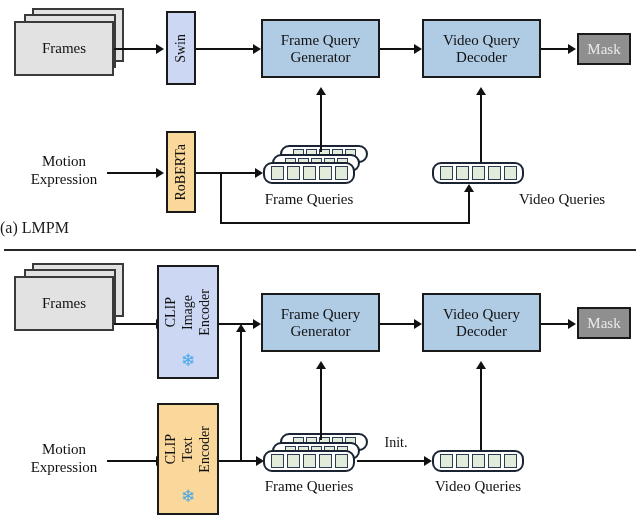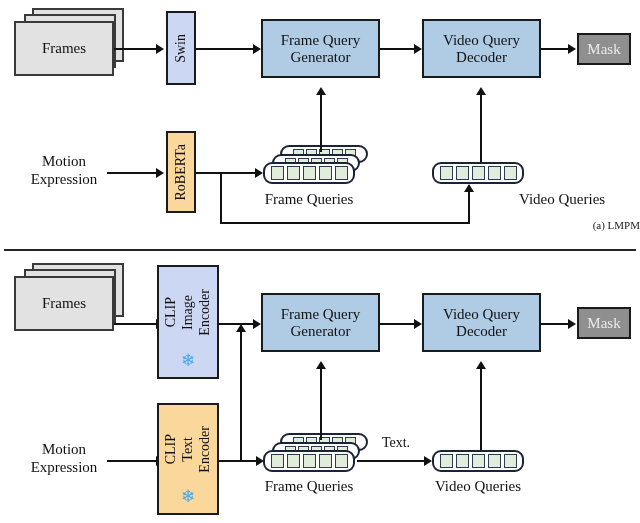--- a/index.html
+++ b/index.html
@@ -20,21 +20,21 @@
   .vert-inner{display:flex;flex-direction:row;gap:1px;align-items:center;justify-content:center;}
   .vcol{writing-mode:vertical-rl;text-orientation:mixed;transform:rotate(180deg);font-size:14px;white-space:nowrap;}
 
   .blue-light{background:#ccd8f3;}
   .blue-mid{background:#b0cce5;}
   .orange{background:#fad79b;}
   .gray-mask{background:#8f8f8f;color:#e9e9e9;}
 
   
   .txt{position:absolute;font-size:15px;color:#111;text-align:center;line-height:1.22;}
-  .caption{position:absolute;width:100%;text-align:right;font-size:11px;color:#1b1b1b;}
+  .caption{position:absolute;width:100%;text-align:left;font-size:16px;color:#1b1b1b;}
 
   
   .hline{position:absolute;height:0;border-top:2px solid #111;}
   .vline{position:absolute;width:0;border-left:2px solid #111;}
   .arrow-r{position:absolute;width:0;height:0;border-top:5px solid transparent;
            border-bottom:5px solid transparent;border-left:8px solid #111;}
   .arrow-u{position:absolute;width:0;height:0;border-left:5px solid transparent;
            border-right:5px solid transparent;border-bottom:8px solid #111;}
 
   
@@ -249,21 +249,21 @@
       <div class="qcell"></div>
     </div>
     <div class="txt" style="left:248px;top:477px;width:122px;">Frame Queries</div>
   </div>
 
   <div class="vline" style="left:320px;top:368px;height:72px;"></div>
   <div class="arrow-u" style="left:316px;top:361px;"></div>
 
   <div class="hline" style="left:357px;top:460px;width:70px;"></div>
   <div class="arrow-r" style="left:424px;top:456px;"></div>
-  <div class="txt" style="left:368px;top:434px;width:56px;font-size:14px;">Text.</div>
+  <div class="txt" style="left:368px;top:434px;width:56px;font-size:14px;">Init.</div>
 
   <div>
     <div class="qstrip" style="left:432px;top:450px;width:92px;height:22px;">
       <div class="qcell"></div>
       <div class="qcell"></div>
       <div class="qcell"></div>
       <div class="qcell"></div>
       <div class="qcell"></div>
     </div>
     <div class="txt" style="left:417px;top:477px;width:122px;">Video Queries</div>

